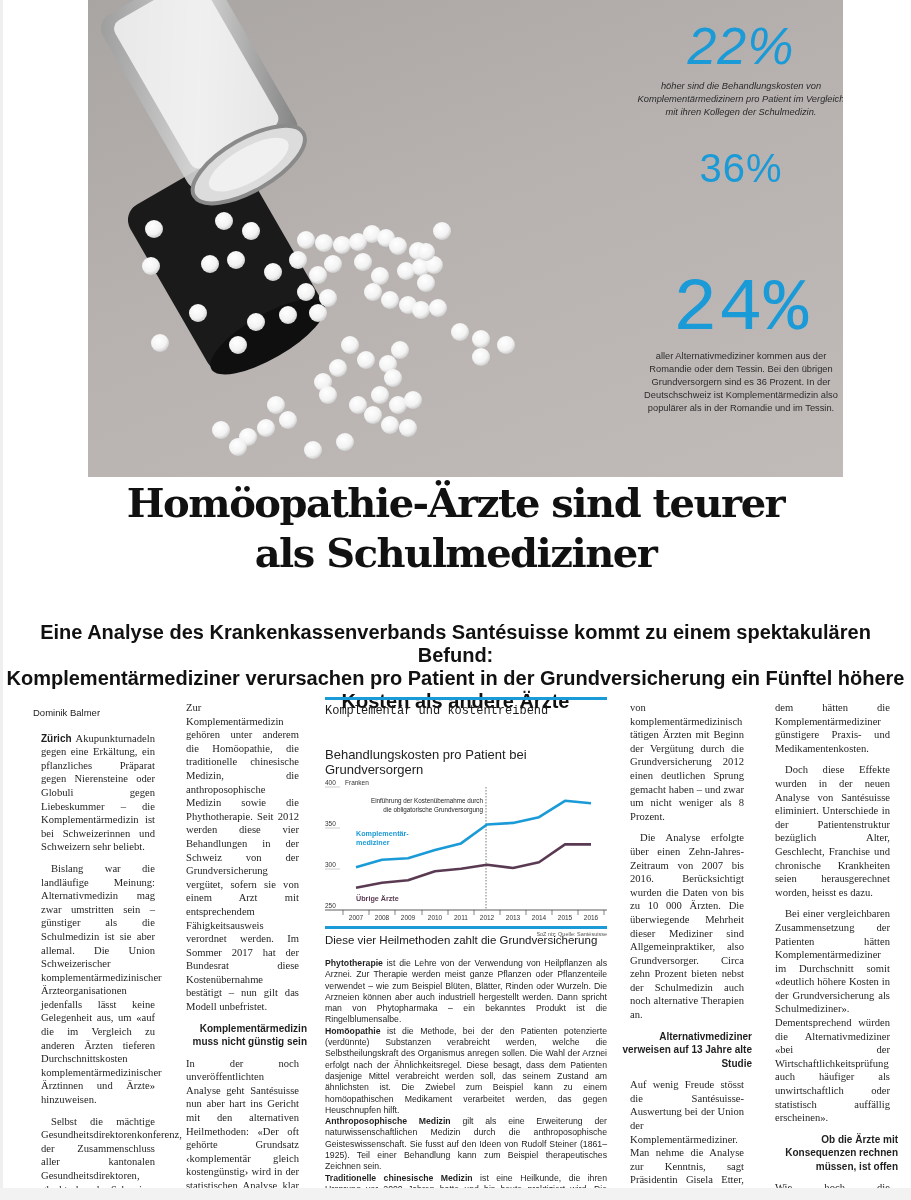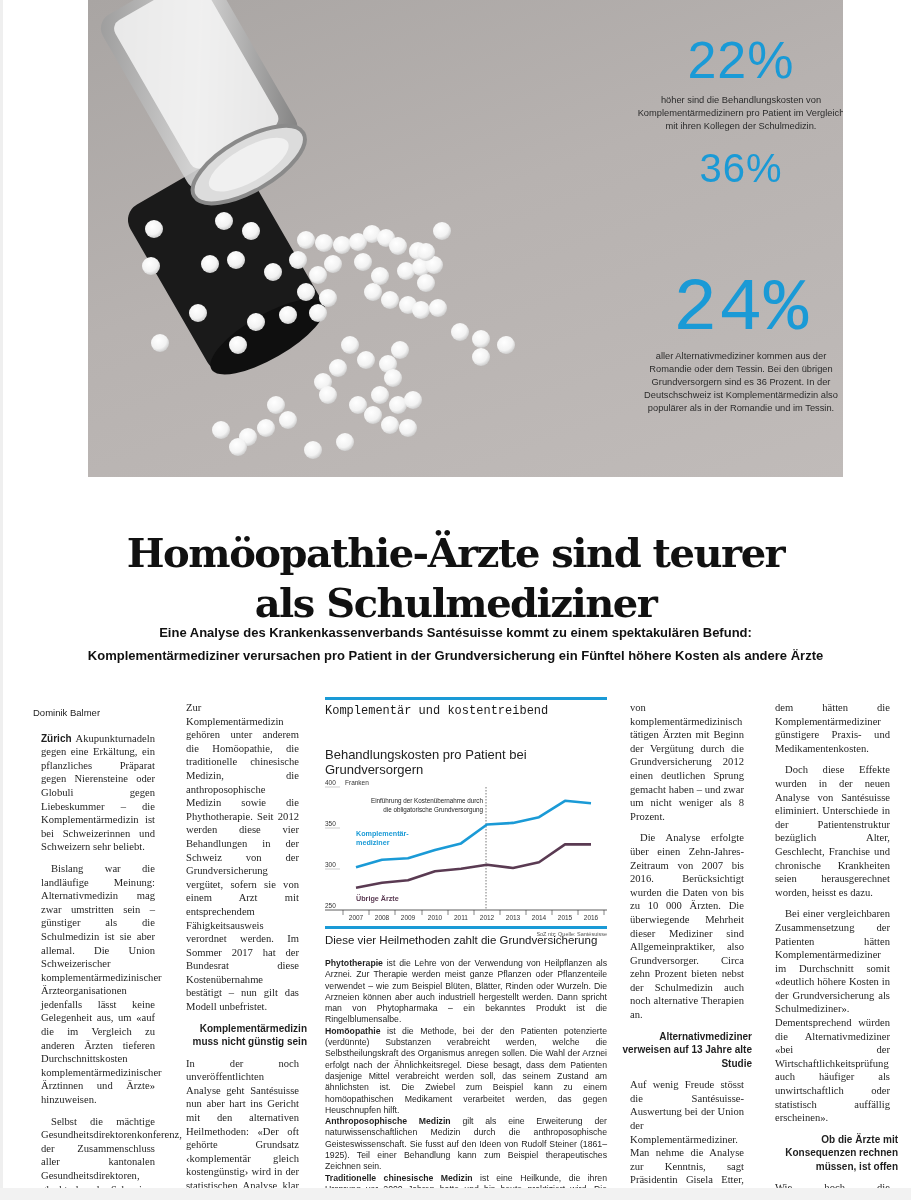--- a/index.html
+++ b/index.html
@@ -9,22 +9,22 @@
 
   
   .photo { position: absolute; left: 88px; top: 0; width: 755px; height: 477px; background: linear-gradient(160deg, #a9a5a3 0%, #b7b2b0 45%, #c0bbb9 100%); overflow: hidden; }
   .photo svg { position: absolute; left: 0; top: 0; }
 
   .stat { position: absolute; text-align: center; font-family: "Liberation Sans", sans-serif; color: #2b2b2b; }
   .stat .num { color: #1a9ad6; font-weight: 300; display: block; line-height: 1; letter-spacing: 1px; }
   .stat .txt { font-size: 9.3px; line-height: 13px; display: block; }
 
   
-  .headline { position: absolute; left: 0; width: 911px; top: 528px; text-align: center; font-family: "DejaVu Serif", serif; font-weight: bold; font-size: 40px; line-height: 50px; letter-spacing: -1.5px; color: #111; }
-  .lead { position: absolute; left: 0; width: 911px; top: 621px; text-align: center; font-family: "Liberation Sans", sans-serif; font-weight: bold; font-size: 13px; line-height: 23px; color: #111; }
+  .headline { position: absolute; left: 0; width: 911px; top: 478px; text-align: center; font-family: "DejaVu Serif", serif; font-weight: bold; font-size: 40px; line-height: 50px; letter-spacing: -1.5px; color: #111; }
+  .lead { position: absolute; left: 0; width: 911px; top: 621px; text-align: center; font-family: "Liberation Sans", sans-serif; font-weight: bold; font-size: 20px; line-height: 23px; color: #111; }
 
   
   .col { position: absolute; font-family: "Liberation Serif", serif; font-size: 10.6px; line-height: 13.6px; text-align: justify; color: #1f1f1f; hyphens: manual; }
   .col p { margin: 8px; text-indent: 10px; }
   .col p.noindent { text-indent: 0; }
   .byline { font-family: "Liberation Sans", sans-serif; font-size: 9.5px; margin-bottom: 12px; color: #222; }
   .dateline { font-family: "Liberation Sans", sans-serif; font-weight: bold; font-size: 10px; }
   .subhead { font-family: "Liberation Sans", sans-serif; font-weight: bold; font-size: 10px; line-height: 13.5px; margin: 8px 0 7px 0; text-align: right; }
 
   
@@ -138,21 +138,21 @@
         <circle cx="160" cy="437" r="9" fill="url(#ball)"></circle>
       <circle cx="133" cy="430" r="9" fill="url(#ball)"></circle>
         <circle cx="150" cy="447" r="9" fill="url(#ball)"></circle>
         <circle cx="225" cy="450" r="9" fill="url(#ball)"></circle>
       <circle cx="257" cy="442" r="9" fill="url(#ball)"></circle>
         <circle cx="188" cy="405" r="9" fill="url(#ball)"></circle>
         <circle cx="338" cy="252" r="9" fill="url(#ball)"></circle>
     </g>
   </svg>
 
-  <div class="stat" style="left:538px; top:34px; width:230px;">
+  <div class="stat" style="left:538px; top:20px; width:230px;font-style:italic;">
     <span class="num" style="font-size:52px;">22%</span>
     <span class="txt" style="margin-top:8px; padding:0 10px;">höher sind die Behandlungskosten von Komplementärmedizinern pro Patient im Vergleich mit ihren Kollegen der Schulmedizin.</span>
   </div>
   <div class="stat" style="left:548px; top:148px; width:210px;">
     <span class="num" style="font-size:40px;">36%</span>
   </div>
   <div class="stat" style="left:548px; top:272px; width:210px;">
     <span class="num" style="font-size:74px;font-family:Liberation Mono, monospace;">24%</span>
     <span class="txt" style="margin-top:4px;">aller Alternativmediziner kommen aus der Romandie oder dem Tessin. Bei den übrigen Grundversorgern sind es 36 Prozent. In der Deutschschweiz ist Komplementärmedizin also populärer als in der Romandie und im Tessin.</span>
   </div>

